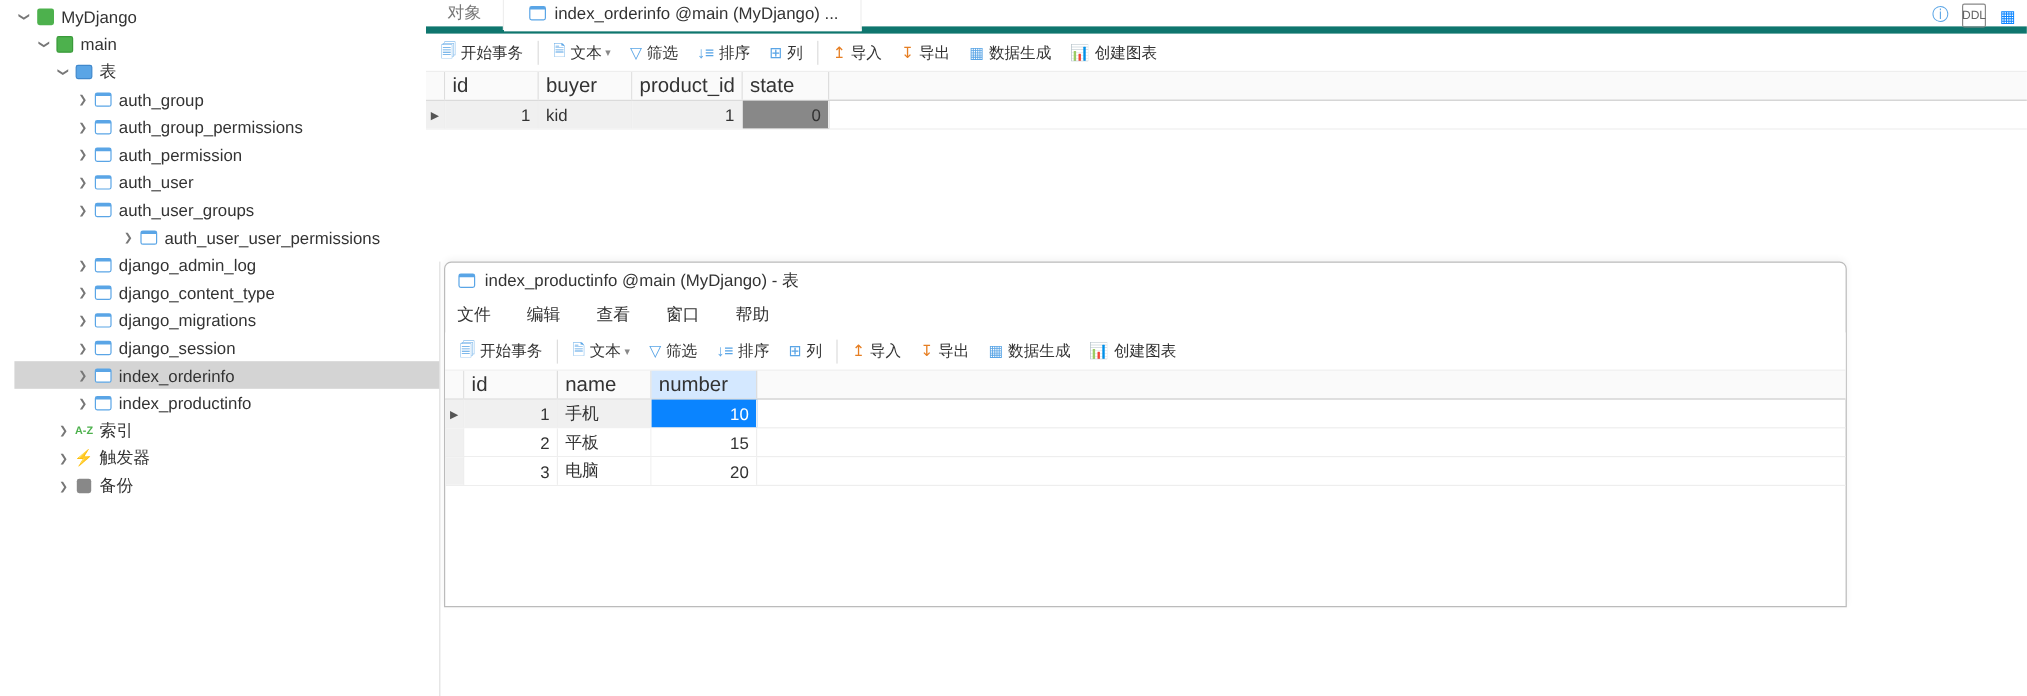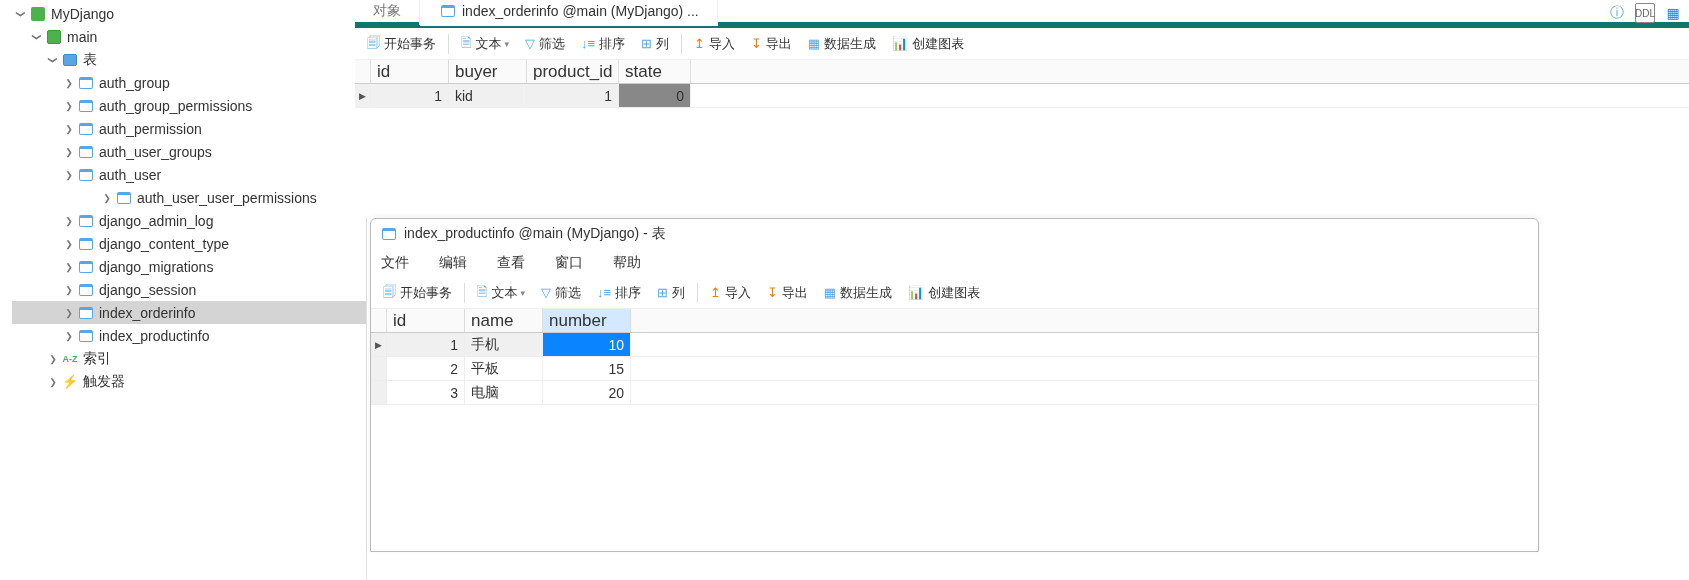--- a/index.html
+++ b/index.html
@@ -44,21 +44,21 @@
 .grow { display: flex; border-bottom: 1px solid #eee; height: 24px; }
 .gc { border-right: 1px solid #eee; padding: 3px 6px; font-size: 14px; display: flex; align-items: center; background: #fff; }
 .gc.num { justify-content: flex-end; }
 .gc.rowh { width: 16px; padding: 0; background: #f0f0f0; justify-content: center; color: #666; font-size: 10px; }
 .grow.cur .gc.rowh::before { content: "▶"; font-size: 9px; color: #555; }
 .grow.cur .gc { background: #f0f0f0; }
 .gc.sel { background: #888 !important; }
 .gc.hl { background: #0a84ff !important; color: #fff; }
 .ghc.hl { background: #d4e8ff; }
 
-.popup { position: absolute; left: 370px; top: 218px; right: 150px; height: 334px; background: #fff; border: 1px solid #bbb; border-radius: 6px 6px 0 0; box-shadow: 0 -2px 6px rgba(0,0,0,.05); }
+.popup { position: absolute; left: 370px; top: 218px; right: 150px; height: 288px; background: #fff; border: 1px solid #bbb; border-radius: 6px 6px 0 0; box-shadow: 0 -2px 6px rgba(0,0,0,.05); }
 .p-title { display: flex; align-items: center; height: 30px; padding: 0 8px; font-size: 14px; }
 .p-menu { display: flex; height: 28px; align-items: center; padding: 0 4px; gap: 18px; }
 .p-mi { padding: 2px 6px; font-size: 14px; }
 
 .c-id { width: 78px; }
 .c-buyer { width: 78px; }
 .c-pid { width: 92px; }
 .c-state { width: 72px; }
 .c-id2 { width: 78px; }
 .c-name { width: 78px; }
@@ -110,28 +110,28 @@
           <span class="ico">
             <span class="tbl-ico"></span>
           </span>
           <span class="lbl">auth_permission</span>
         </div>
         <div class="tree-row" style="padding-left: 50px;">
           <span class="exp rt"></span>
           <span class="ico">
             <span class="tbl-ico"></span>
           </span>
+          <span class="lbl">auth_user</span>
+        </div>
+        <div class="tree-row" style="padding-left: 50px;">
+          <span class="exp rt"></span>
+          <span class="ico">
+            <span class="tbl-ico"></span>
+          </span>
           <span class="lbl">auth_user_groups</span>
-        </div>
-        <div class="tree-row" style="padding-left: 50px;">
-          <span class="exp rt"></span>
-          <span class="ico">
-            <span class="tbl-ico"></span>
-          </span>
-          <span class="lbl">auth_user</span>
         </div>
         <div class="tree-row" style="padding-left: 41px; margin-left: 47px;">
           <span class="exp rt"></span>
           <span class="ico">
             <span class="tbl-ico"></span>
           </span>
           <span class="lbl">auth_user_user_permissions</span>
         </div>
         <div class="tree-row" style="padding-left: 50px;">
           <span class="exp rt"></span>
@@ -182,20 +182,27 @@
           <span class="az-ico">A-Z</span>
         </span>
       <span class="lbl">索引</span>
     </div>
     <div class="tree-row" style="padding-left:34px">
       <span class="exp rt"></span>
       <span class="ico">
           <span class="bolt-ico">⚡</span>
         </span>
       <span class="lbl">触发器</span>
+    </div>
+    <div class="tree-row" style="padding-left:34px">
+      <span class="exp rt"></span>
+      <span class="ico">
+          <span class="backup-ico"></span>
+        </span>
+      <span class="lbl">备份</span>
     </div>
   </div>
 </div>
 
 <div class="main">
   <div class="tabs">
     <div class="tab">
         <span>对象</span>
       </div>
     <div class="tab active">

